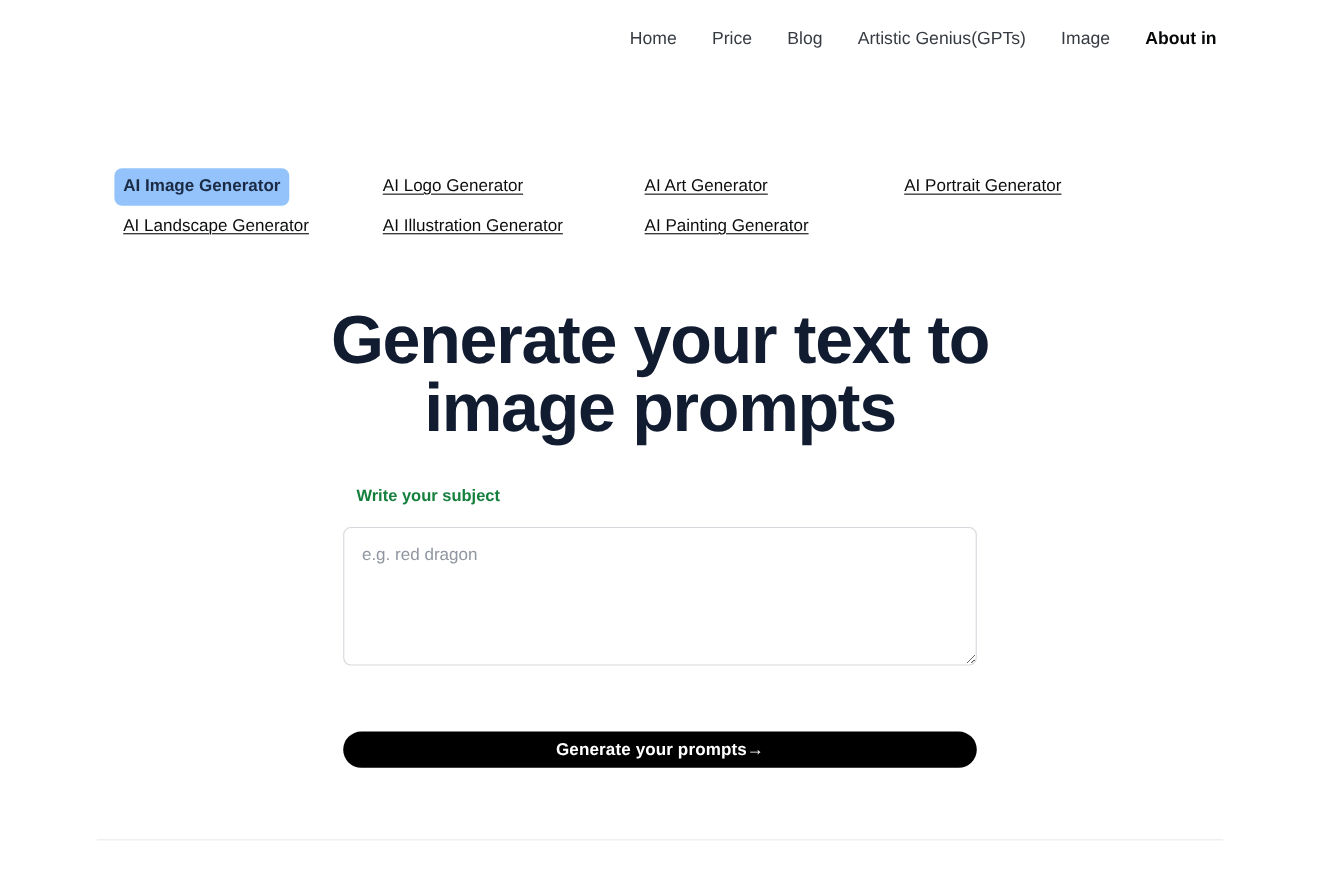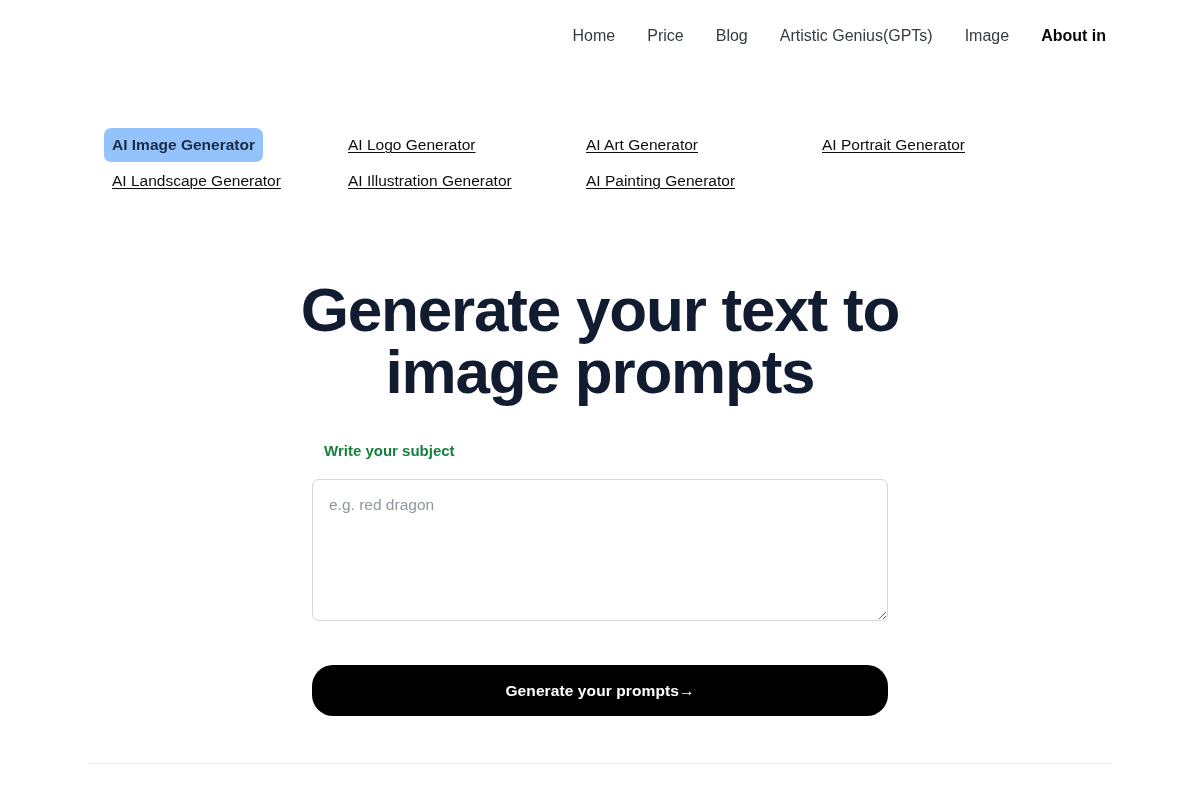--- a/index.html
+++ b/index.html
@@ -44,21 +44,21 @@
     font-weight: 400;
   }
   .nav-item.signin {
     color: #050708;
     font-weight: 700;
   }
 
   
   .gen-grid {
     position: absolute;
-    top: 127px;
+    top: 152px;
     left: 104px;
     width: 1000px;
     display: grid;
     grid-template-columns: 236px 238px 236px 236px;
     grid-auto-rows: 36px;
     row-gap: 0px;
   }
   .gen-cell {
     display: flex;
     align-items: center;
@@ -115,42 +115,42 @@
     font-size: 15px;
     line-height: 1;
     font-weight: 700;
     color: #15803d;
     margin: 0 0 21px 12px;
     display: block;
   }
   .subject-input {
     display: block;
     width: 576px;
-    height: 142px;
+    height: 126px;
     border: 1px solid #d4d7dc;
     border-radius: 7px;
     background: #ffffff;
     padding: 14px 16px;
     font-family: "Liberation Sans", sans-serif;
     font-size: 15.5px;
     line-height: 1.4;
     color: #111827;
     resize: vertical;
     outline: none;
   }
   .subject-input::placeholder {
     color: #9096a0;
   }
 
   .generate-btn {
     position: absolute;
     top: 665px;
     left: 312px;
     width: 576px;
-    height: 51px;
+    height: 33px;
     background: #000000;
     color: #ffffff;
     border: none;
     border-radius: 21px;
     font-family: "Liberation Sans", sans-serif;
     font-size: 15.5px;
     font-weight: 700;
     letter-spacing: 0.1px;
     cursor: pointer;
     display: flex;

